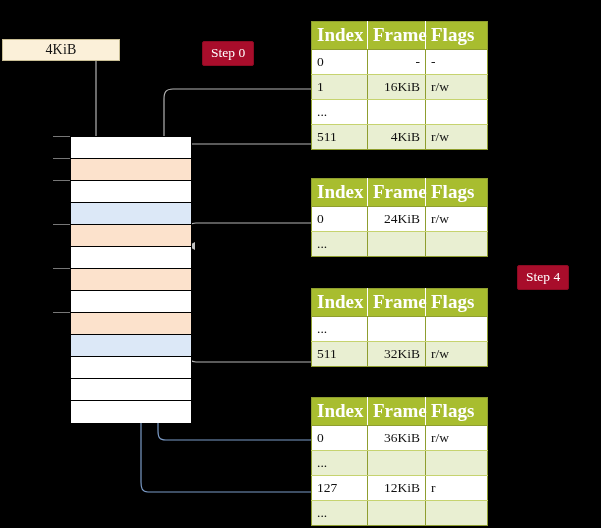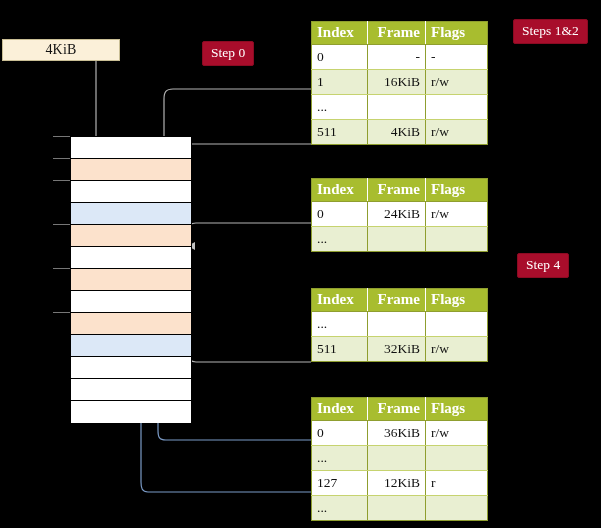--- a/index.html
+++ b/index.html
@@ -59,21 +59,21 @@
     line-height: 1;
     padding: 4px 8px 5px 8px;
     border-radius: 2px;
     white-space: nowrap;
     border: 1px solid #8B0A22;
     box-sizing: border-box;
   }
   .badge.b0    { left: 189px; top: 41px; margin-left: 13px; }
   .badge.b12   { left: 513px; top: 19px; }
   .badge.b3    { left: 519px; top: 159px; }
-  .badge.b4    { left: 517px; top: 253px; }
+  .badge.b4    { left: 517px; top: 265px; }
 
   
   #memcol {
     position: absolute;
     left: 70px;
     top: 136px;
     width: 120px;
     height: 278px;
     border: 1px solid #000000;
     box-sizing: content-box;
@@ -108,21 +108,21 @@
     table-layout: fixed;
   }
   .ptable th {
     background: #A8BD2F;
     color: #FFFFFF;
     font-weight: bold;
     text-align: left;
     padding: 2px 5px 3px 5px;
     border-right: 1px solid #FFFFFF;
     border-bottom: 1px solid #8F9E2F;
-    font-size: 15px;
+    font-size: 19px;
     height: 19px;
     box-sizing: border-box;
   }
   .ptable th:last-child { border-right: none; }
   .ptable td {
     padding: 2px 5px 3px 5px;
     border-right: 1px solid #8F9E2F;
     border-bottom: 1px solid #C6D36F;
     color: #111111;
     height: 25px;
@@ -190,21 +190,20 @@
     <g stroke="#7B9BC7" stroke-width="1.2" fill="none">
       <path d="M311,492 L148,492 C142,492 141,488 141,482 L141,212" marker-end="url(#arrBlue)"></path>
     </g>
   </svg>
 
   <div class="page-box">
     <span>4KiB</span>
   </div>
 
   <div class="badge b0">Step 0</div>
-  <div class="badge b12">Steps 1&amp;2</div>
   <div class="badge b4">Step 4</div>
 
   <div class="tick" style="top:136px"></div>
   <div class="tick" style="top:158px"></div>
   <div class="tick" style="top:180px"></div>
   <div class="tick" style="top:224px"></div>
   <div class="tick" style="top:268px"></div>
   <div class="tick" style="top:312px"></div>
 
   <div id="memcol">

